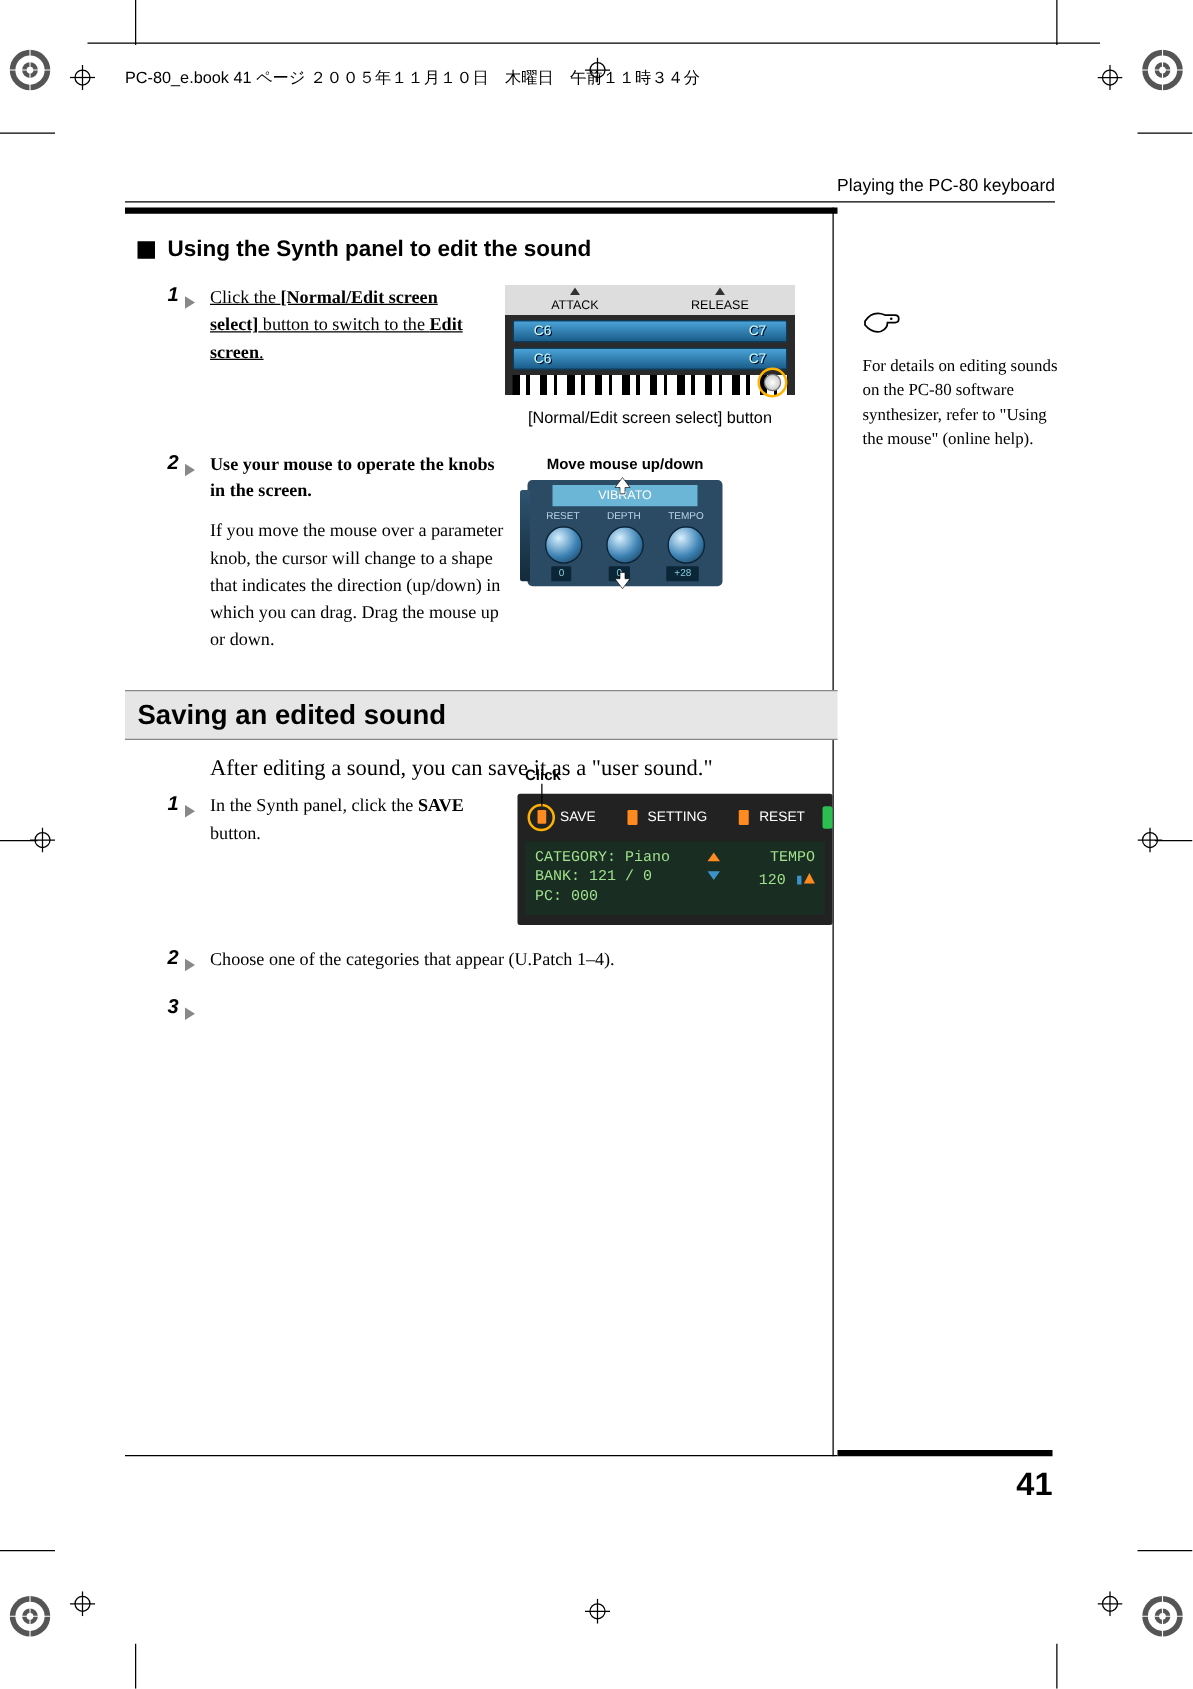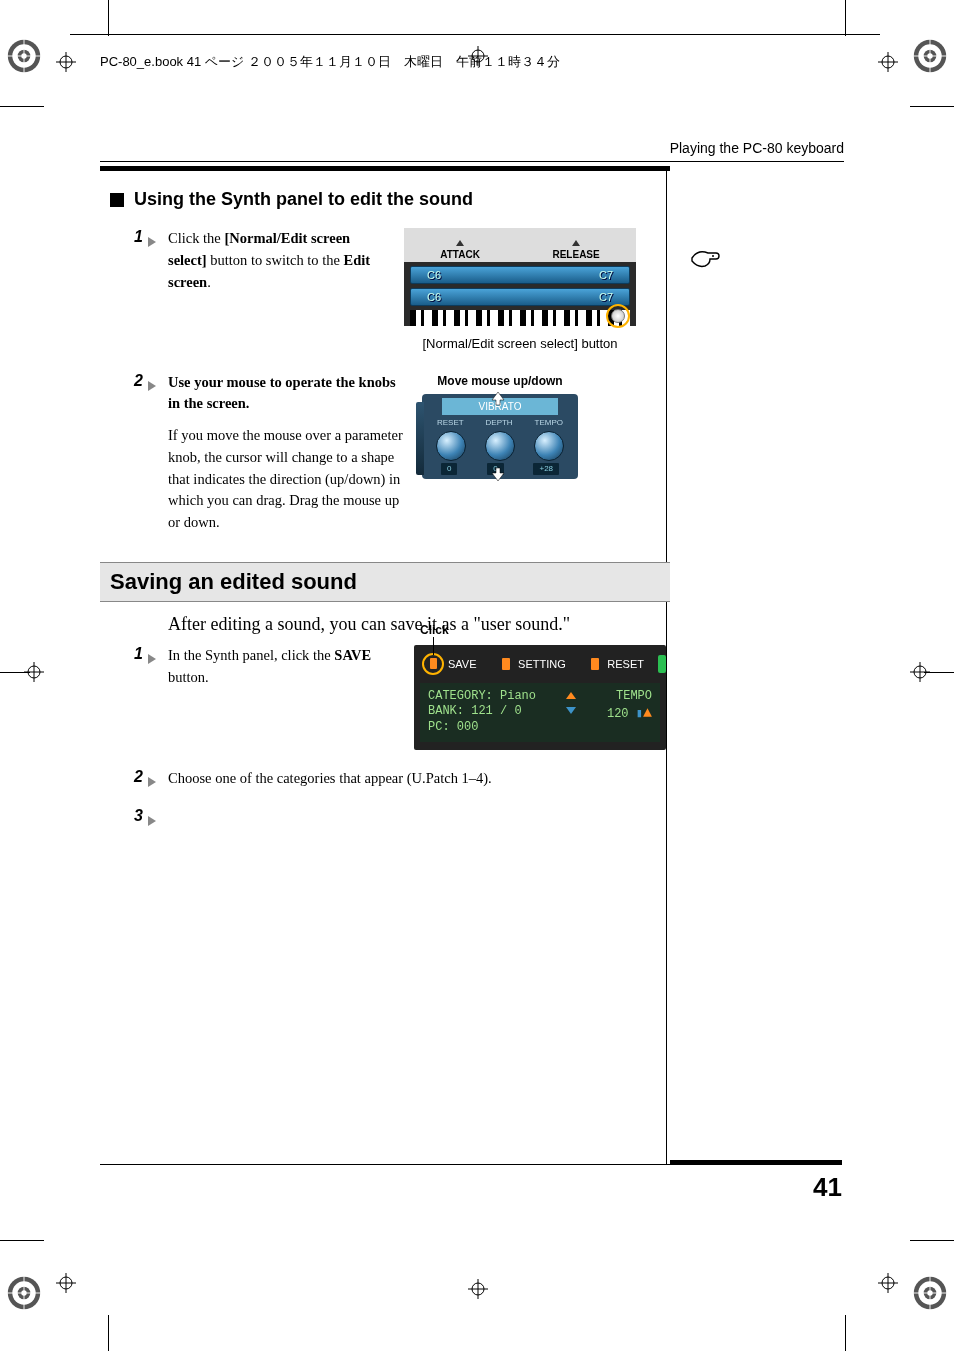--- a/index.html
+++ b/index.html
@@ -83,38 +83,38 @@
     position:absolute; left:34px; top:0;
     font-family: Arial, sans-serif; font-weight:700; font-style:italic; font-size:16px;
     width:22px; text-align:left;
   }
   .step-num::after {
     content:""; position:absolute; left:14px; top:9px; width:0;height:0;
     border-left:8px solid #888; border-top:5px solid transparent; border-bottom:5px solid transparent;
   }
   .step-body { margin-left:34px; flex:1; font-size:14.5px; line-height:1.5; }
   .step-cols { display:flex; gap:18px; align-items:flex-start; }
-  .textcol { flex:0 0 218px; }
+  .textcol { flex:0 0 218px;text-decoration:underline; }
   .figcol { flex:0 0 auto; }
   .figcap { font-family: Arial, sans-serif; font-size:13px; text-align:center; margin-top:4px;}
   .figcap-top { font-family: Arial, sans-serif; font-size:12px; font-weight:700; text-align:center; margin-bottom:4px;}
 
   .intro-line { padding-left:68px; font-size:18px; margin-bottom:10px;}
   .click-label { font-family: Arial, sans-serif; font-size:12px; font-weight:700; position:absolute; }
 
   
   .sidenote {
     position:absolute; left:690px; top:244px; width:160px;
     font-family: Georgia, serif; font-size:13.5px; line-height:1.45;
   }
   .memo-icon { font-size:24px; margin-bottom:4px; }
 
   
   .fig1 { width:232px; background:#2a2a2a; color:#fff; font-family: Arial, sans-serif; font-size:11px; }
-  .fig1 .envrow { background:#ddd; color:#000; display:flex; justify-content:space-around; align-items:flex-end; height:34px; font-size:10px; font-weight:700;}
+  .fig1 .envrow { background:#ddd; color:#000; display:flex; justify-content:space-around; align-items:flex-end; height:24px; font-size:10px; font-weight:400;}
   .fig1 .envrow div { text-align:center; }
   .fig1 .envrow .tri { width:0;height:0;border-left:4px solid transparent;border-right:4px solid transparent;border-bottom:6px solid #333; margin:0 auto 1px; }
   .fig1 .bar { background:linear-gradient(#4aa3d8,#1a5d8a); border:1px solid #0d3b5c; border-radius:2px; height:18px; margin:4px 6px; display:flex; justify-content:space-between; align-items:center; color:#cfe; text-shadow:1px 1px 0 #003; padding:0 16px;text-align:right;}
   .fig1 .eye { position:absolute; right:6px; top:38px; width:24px;height:24px;border:2px solid #ffb300;border-radius:50%; display:flex;align-items:center;justify-content:center;}
   .fig1 .eye .inner { width:14px;height:14px;border:1px solid #777;border-radius:50%; background:radial-gradient(#fff,#bbb);}
   .fig1-wrap { position:relative; display:inline-block; }
   .fig1 .kbd { height:16px; background:repeating-linear-gradient(90deg,#000 0 6px,#fff 6px 11px,#000 11px 14px,#fff 14px 22px); margin:2px 6px 4px;}
 
   
   .fig2 { width:156px; }
@@ -407,17 +407,18 @@
 
 </div>
 
 <div class="sidenote">
   <div class="memo-icon">
     <svg width="30" height="22" viewBox="0 0 30 22">
         <path d="M2 11 Q8 2 18 6 L26 6 Q29 6 29 9 Q29 12 26 12 L20 12 Q20 17 15 19 Q8 21 2 14 Z" fill="none" stroke="#000" stroke-width="1.4"></path>
         <circle cx="23" cy="9" r="1" fill="#000"></circle>
       </svg>
   </div>
+  <div>For details on editing sounds on the PC-80 software synthesizer, refer to "Using the mouse" (online help).</div>
 </div>
 
 <div class="bottom-rule"></div>
 <div class="bottom-rule2"></div>
 <div class="page-num">41</div>
 
 </body></html>

